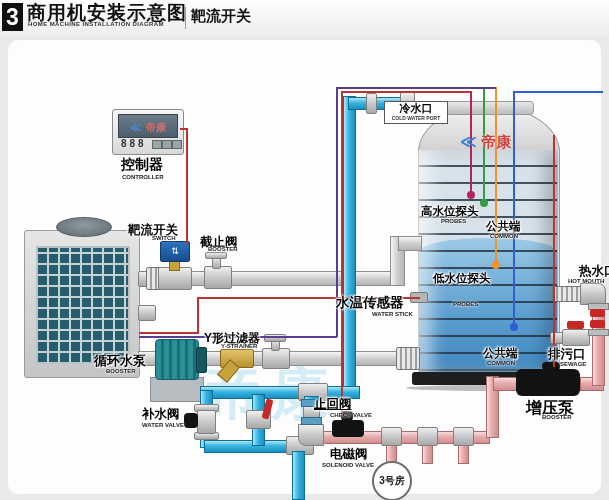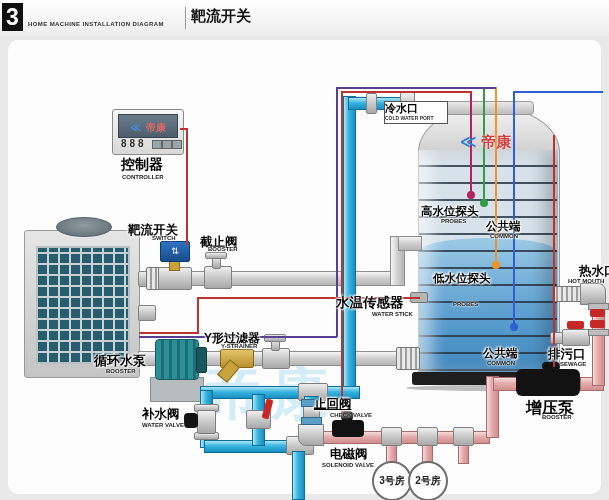--- a/index.html
+++ b/index.html
@@ -57,20 +57,21 @@
   .room{width:36px;height:36px;border-radius:50%;background:#fff;border:2px solid #6d6d6d;z-index:5;
         text-align:center;line-height:36px;font-size:10px;font-weight:bold;color:#222;}
 </style>
 </head>
 <body>
 
 <div id="stage">
 
   <div class="abs" id="hdr"></div>
   <div class="abs" id="numbox" style="z-index:10">3</div>
+  <div class="abs" id="ttl" style="z-index:10">商用机安装示意图</div>
   <div class="abs" id="sub" style="z-index:10">HOME MACHINE INSTALLATION DIAGRAM</div>
   <div class="abs" id="vdiv" style="z-index:10"></div>
   <div class="abs" id="variant" style="z-index:10">靶流开关</div>
 
   <div class="abs" id="panel"></div>
   <div class="abs" id="wm">帝康</div>
 
   <div class="abs" style="left:112px;top:109px;width:70px;height:44px;background:linear-gradient(180deg,#f7f7f7,#d8d8d8);border:1px solid #8a8a8a;border-radius:3px;z-index:5;"></div>
   <div class="abs" style="left:118px;top:114px;width:58px;height:22px;background:linear-gradient(180deg,#6b7c8a,#4d5d6b);border:1px solid #37444f;z-index:6;text-align:center;line-height:22px;">
     <span style="color:#3f8fe0;font-weight:900;font-size:11px;">≪</span>
@@ -121,21 +122,21 @@
   <div class="abs zh" style="left:204px;top:330px;font-size:12px;">Y形过滤器</div>
   <div class="abs en" style="left:221px;top:343px;">Y-STRAINER</div>
   <div class="abs fit" style="left:262px;top:348px;width:26px;height:19px;"></div>
   <div class="abs fit" style="left:271px;top:339px;width:7px;height:10px;"></div>
   <div class="abs fit" style="left:264px;top:334px;width:20px;height:6px;"></div>
 
   <div class="abs cv" style="left:343px;top:96px;width:11px;height:292px;"></div>
   <div class="abs ch" style="left:348px;top:97px;width:58px;height:11px;"></div>
   <div class="abs fit" style="left:366px;top:93px;width:9px;height:19px;"></div>
   <div class="abs fit" style="left:400px;top:92px;width:13px;height:21px;"></div>
-  <div class="abs" style="left:384px;top:101px;width:62px;height:21px;background:#fff;border:1px solid #555;z-index:8;text-align:left;">
+  <div class="abs" style="left:384px;top:101px;width:62px;height:21px;background:#fff;border:1px solid #555;z-index:8;text-align:center;">
     <div style="font-size:11px;font-weight:bold;line-height:13px;">冷水口</div>
     <div style="font-size:5px;font-weight:bold;color:#333;">COLD WATER PORT</div>
   </div>
 
   <div class="abs" id="tshadow"></div>
   <div class="abs" id="dome"></div>
   <div class="abs" id="cap"></div>
   <div class="abs" id="tbody"></div>
   <div class="abs" id="water"></div>
   <div class="abs" id="seams"></div>
@@ -212,21 +213,20 @@
   <div class="abs blackdev" style="left:341px;top:411px;width:12px;height:10px;"></div>
   <div class="abs zh" style="left:330px;top:446px;">电磁阀</div>
   <div class="abs en" style="left:322px;top:462px;">SOLENOID VALVE</div>
   <div class="abs fit" style="left:381px;top:427px;width:19px;height:17px;"></div>
   <div class="abs fit" style="left:417px;top:427px;width:19px;height:17px;"></div>
   <div class="abs fit" style="left:453px;top:427px;width:19px;height:17px;"></div>
   <div class="abs kv" style="left:386px;top:442px;width:9px;height:20px;"></div>
   <div class="abs kv" style="left:422px;top:442px;width:9px;height:20px;"></div>
   <div class="abs kv" style="left:458px;top:442px;width:9px;height:20px;"></div>
   <div class="abs room" style="left:372px;top:461px;">3号房</div>
-  <div class="abs room" style="left:408px;top:461px;">2号房</div>
   <div class="abs kv" style="left:486px;top:376px;width:11px;height:60px;"></div>
   <div class="abs kh" style="left:493px;top:377px;width:26px;height:12px;"></div>
 
   <div class="abs blackdev" style="left:516px;top:369px;width:64px;height:27px;border-radius:6px;"></div>
   <div class="abs blackdev" style="left:542px;top:362px;width:16px;height:8px;"></div>
   <div class="abs zh" style="left:526px;top:398px;font-size:16px;">增压泵</div>
   <div class="abs en" style="left:542px;top:414px;">BOOSTER</div>
   <div class="abs kh" style="left:580px;top:377px;width:22px;height:12px;"></div>
   <div class="abs kv" style="left:592px;top:298px;width:11px;height:86px;"></div>
 

